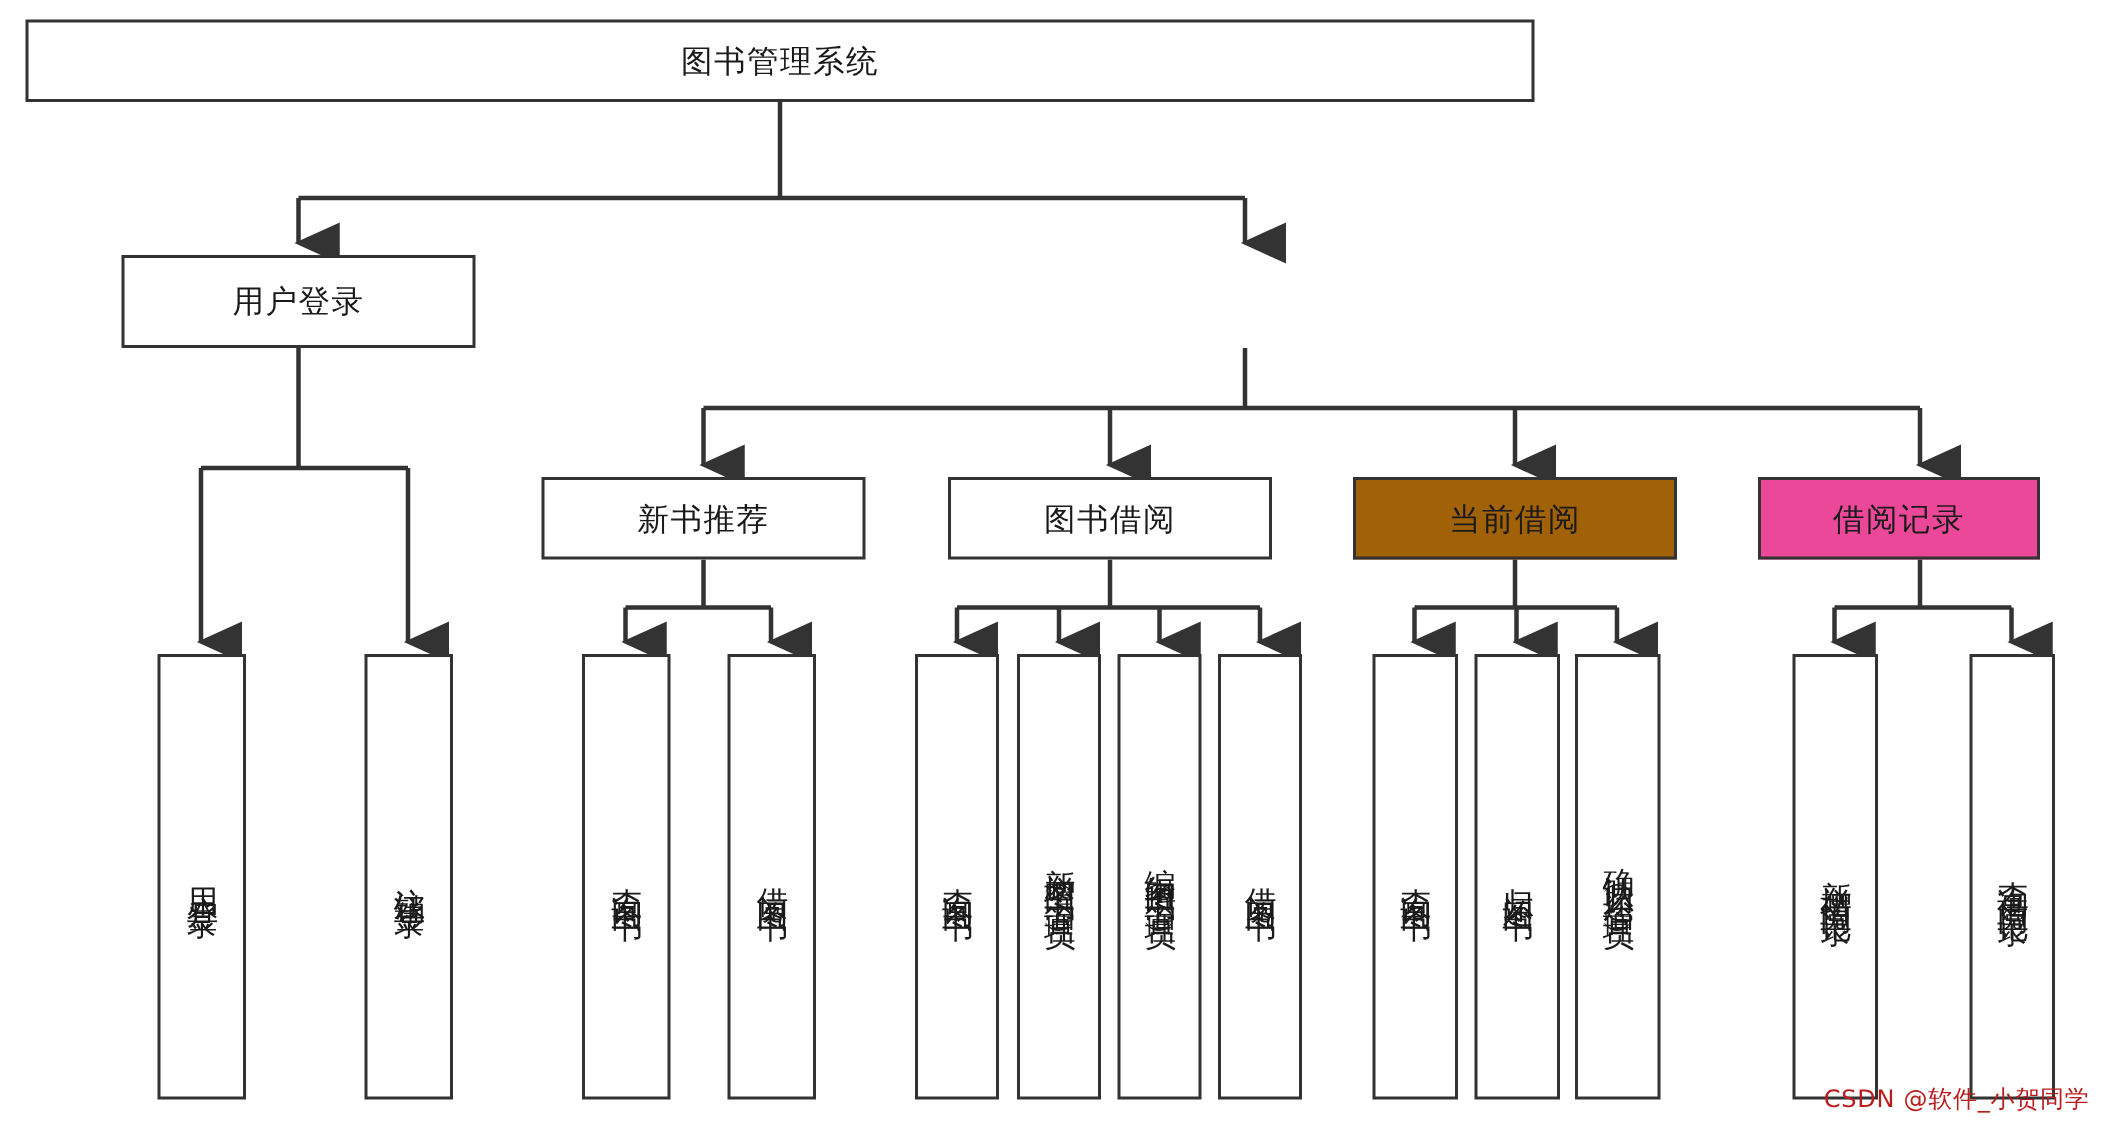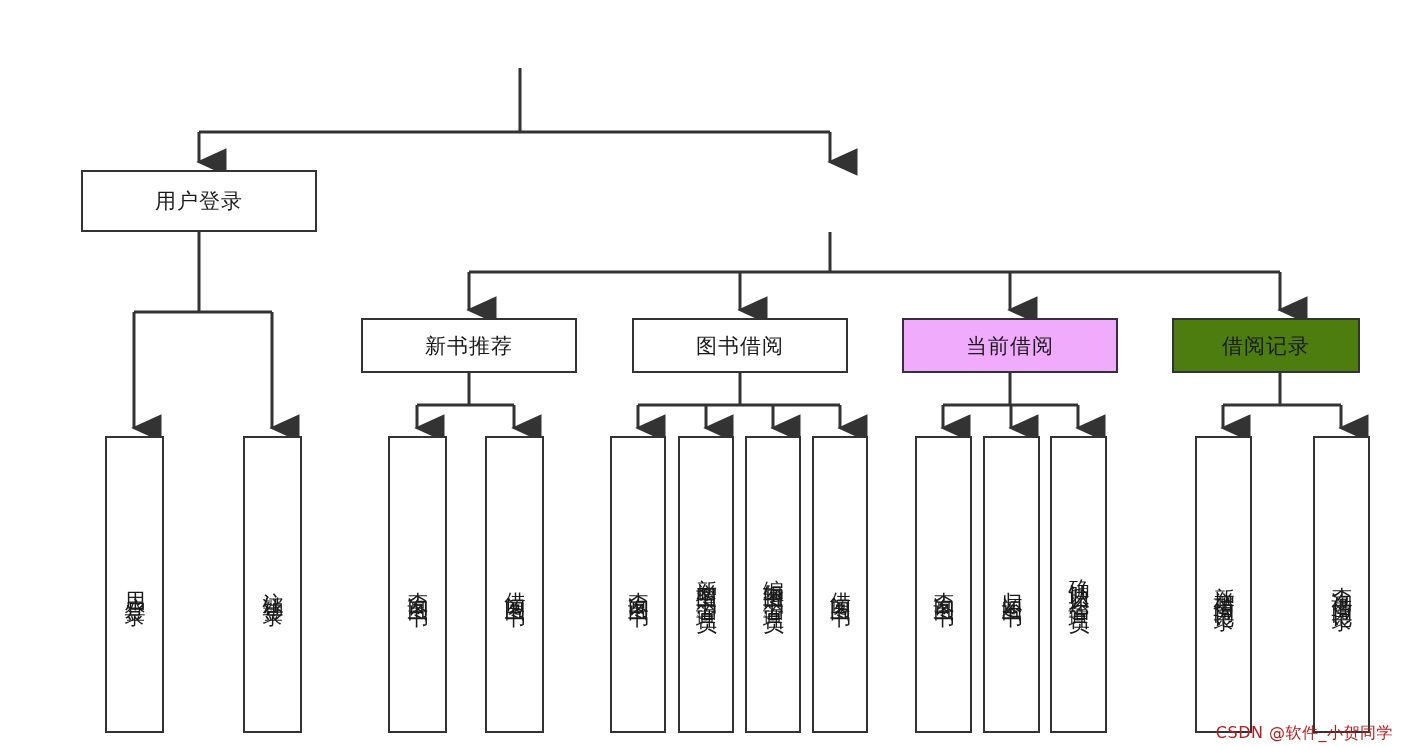--- a/index.html
+++ b/index.html
@@ -113,35 +113,38 @@
       <path d="M 1011 405 L 1011 428" marker-end="url(#arrow)"></path>
       <path d="M 1078 405 L 1078 428" marker-end="url(#arrow)"></path>
 
       <path d="M 1280 373 L 1280 405"></path>
       <path d="M 1223 405 L 1341 405"></path>
       <path d="M 1223 405 L 1223 428" marker-end="url(#arrow)"></path>
       <path d="M 1341 405 L 1341 428" marker-end="url(#arrow)"></path>
     </g>
   </svg>
 
+  <div class="node h" style="left: 17px; top: 13px; width: 1006px; height: 55px; border-color: rgb(51, 51, 51); background: rgb(255, 255, 255); color: rgb(26, 26, 26);">
+    <span class="hlabel">图书管理系统</span>
+  </div>
 
   <div class="node h" style="left: 81px; top: 170px; width: 236px; height: 62px; border-color: rgb(51, 51, 51); background: rgb(255, 255, 255); color: rgb(26, 26, 26);">
     <span class="hlabel">用户登录</span>
   </div>
 
   <div class="node h" style="left: 632px; top: 318px; width: 216px; height: 55px; border-color: rgb(51, 51, 51); background: rgb(255, 255, 255); color: rgb(26, 26, 26);">
     <span class="hlabel">图书借阅</span>
   </div>
   <div class="node h" style="left: 361px; top: 318px; width: 216px; height: 55px; border-color: rgb(51, 51, 51); background: rgb(255, 255, 255); color: rgb(26, 26, 26);">
     <span class="hlabel">新书推荐</span>
   </div>
-  <div class="node h" style="left: 902px; top: 318px; width: 216px; height: 55px; border-color: rgb(51, 51, 51); background: #f0abfc; color: rgb(26, 26, 26);">
+  <div class="node h" style="left: 902px; top: 318px; width: 216px; height: 55px; border-color: rgb(51, 51, 51); background: #a16207; color: rgb(26, 26, 26);">
     <span class="hlabel">当前借阅</span>
   </div>
-  <div class="node h" style="left: 1172px; top: 318px; width: 188px; height: 55px; border-color: rgb(51, 51, 51); background: #4d7c0f; color: rgb(26, 26, 26);">
+  <div class="node h" style="left: 1172px; top: 318px; width: 188px; height: 55px; border-color: rgb(51, 51, 51); background: #ec4899; color: rgb(26, 26, 26);">
     <span class="hlabel">借阅记录</span>
   </div>
 
   <div class="node v" style="left: 105px; top: 436px; width: 59px; height: 297px; border-color: rgb(51, 51, 51); background: rgb(255, 255, 255); color: rgb(26, 26, 26);">
     <span class="vlabel">用户登录</span>
   </div>
   <div class="node v" style="left: 243px; top: 436px; width: 59px; height: 297px; border-color: rgb(51, 51, 51); background: rgb(255, 255, 255); color: rgb(26, 26, 26);">
     <span class="vlabel">注销登录</span>
   </div>
   <div class="node v" style="left: 388px; top: 436px; width: 59px; height: 297px; border-color: rgb(51, 51, 51); background: rgb(255, 255, 255); color: rgb(26, 26, 26);">

